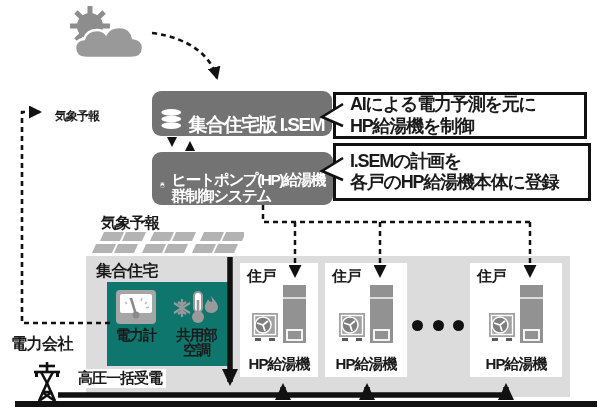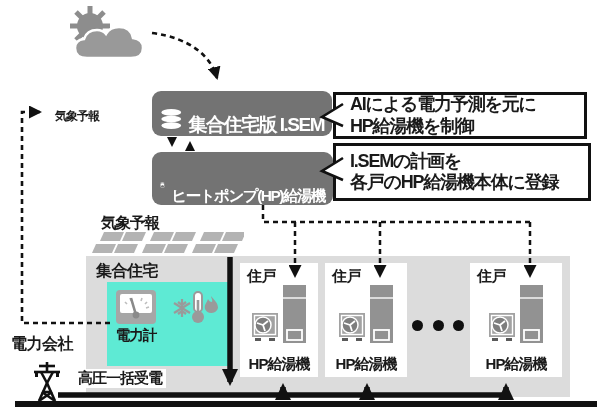--- a/index.html
+++ b/index.html
@@ -23,21 +23,21 @@
   .wedge{position:absolute;overflow:visible;}
   
   #building{background:#dcdcdc;}
   .unit{
     position:absolute;background:#fff;box-sizing:border-box;
   }
   .unit .ulabel{position:absolute;left:7px;top:4px;font-weight:bold;font-size:15px;letter-spacing:-0.5px;}
   .unit .dlabel{position:absolute;bottom:3px;width:100%;text-align:center;font-weight:bold;font-size:15px;letter-spacing:-1px;white-space:nowrap;}
   .unit .uicon{position:absolute;top:22px;left:50%;transform:translateX(-50%);}
   .lbl{position:absolute;font-weight:bold;white-space:nowrap;}
-  #innerbox{background:#5eead4;display:flex;justify-content:space-around;align-items:flex-start;padding-top:8px;box-sizing:border-box;}
+  #innerbox{background:#0f766e;display:flex;justify-content:space-around;align-items:flex-start;padding-top:8px;box-sizing:border-box;}
   .icol{display:flex;flex-direction:column;align-items:center;}
   .icol .ilbl{font-weight:bold;font-size:14.5px;letter-spacing:-1px;line-height:1.05;text-align:center;margin-top:4px;white-space:nowrap;}
   #dots{display:flex;justify-content:space-between;align-items:center;}
   #dots .dot{width:11px;height:11px;border-radius:50%;background:#111;}
   #bulk-label{background:#fff;padding:0 4px;font-size:15px;font-weight:bold;letter-spacing:-1px;}
   svg{display:block;}
   #overlay{position:absolute;left:0;top:0;pointer-events:none;}
 </style>
 </head>
 <body>
@@ -71,20 +71,21 @@
 
   <div class="sysbox" style="left:152px;top:152px;width:181px;height:53px;">
     <svg width="36" height="40" viewBox="0 0 36 40">
       <ellipse cx="16" cy="7" rx="14" ry="4.6" fill="#fff"></ellipse>
       <ellipse cx="16" cy="16" rx="14" ry="4.6" fill="#fff"></ellipse>
       <ellipse cx="16" cy="25" rx="14" ry="4.6" fill="#fff"></ellipse>
       <path d="M 11 37 q -7 0 -7 -6 q 0 -5 5 -6 q 2 -5 8 -5 q 6 0 8 5 q 5 1 5 6 q 0 6 -7 6 z" fill="#737373" stroke="#fff" stroke-width="2.2"></path>
     </svg>
     <span class="txt" style="font-size:15.5px;">
       <span style="display:block;">ヒートポンプ(HP)給湯機</span>
+      <span style="display:block;">群制御システム</span>
     </span>
   </div>
 
   <div class="callout" style="left:333px;top:92px;width:254px;height:47px;">
     <svg class="wedge" style="left:-16px;top:8px;" width="24" height="26" viewBox="0 0 24 26">
       <path d="M 23 1 L 2 14 L 23 23" fill="#fff" stroke="#111" stroke-width="2.6"></path>
     </svg>
     <span class="cl">AIによる電力予測を元に</span>
     <span class="cl">HP給湯機を制御</span>
   </div>
@@ -144,20 +145,24 @@
           <line x1="5" y1="12" x2="9" y2="15"></line>
             <line x1="13" y1="12" x2="9" y2="15"></line>
           <line x1="5" y1="24" x2="9" y2="21"></line>
             <line x1="13" y1="24" x2="9" y2="21"></line>
         </g>
         <rect x="21" y="2" width="8" height="20" rx="4" fill="#fff" stroke="#9a9a9a" stroke-width="2"></rect>
         <circle cx="25" cy="27" r="6" fill="#9a9a9a"></circle>
         <line x1="25" y1="10" x2="25" y2="24" stroke="#9a9a9a" stroke-width="2.6"></line>
         <path d="M 38 6 c 4 5 7 7 7 12 a 7 7 0 0 1 -13 1 c -1 -5 2 -6 3 -10 c 1 2 2 3 4 3 c 1 -2 -1 -4 -1 -6 z" fill="#9a9a9a"></path>
       </svg>
+      <div class="ilbl">
+        <span style="display:block;">共用部</span>
+        <span style="display:block;">空調</span>
+      </div>
     </div>
   </div>
 
   <div class="unit" style="left:240px;top:263px;width:78px;height:114px;">
     <div class="ulabel">住戸</div>
     <svg class="uicon" width="58" height="64" viewBox="0 0 58 64">
       <rect x="33" y="0" width="23" height="58" fill="#929292"></rect>
       <rect x="33" y="12" width="23" height="2" fill="#dcdcdc"></rect>
       <rect x="37" y="45" width="15" height="10" fill="#929292" stroke="#fff" stroke-width="1.8"></rect>
       <rect x="2" y="28" width="26" height="24" fill="#a2a2a2"></rect>

